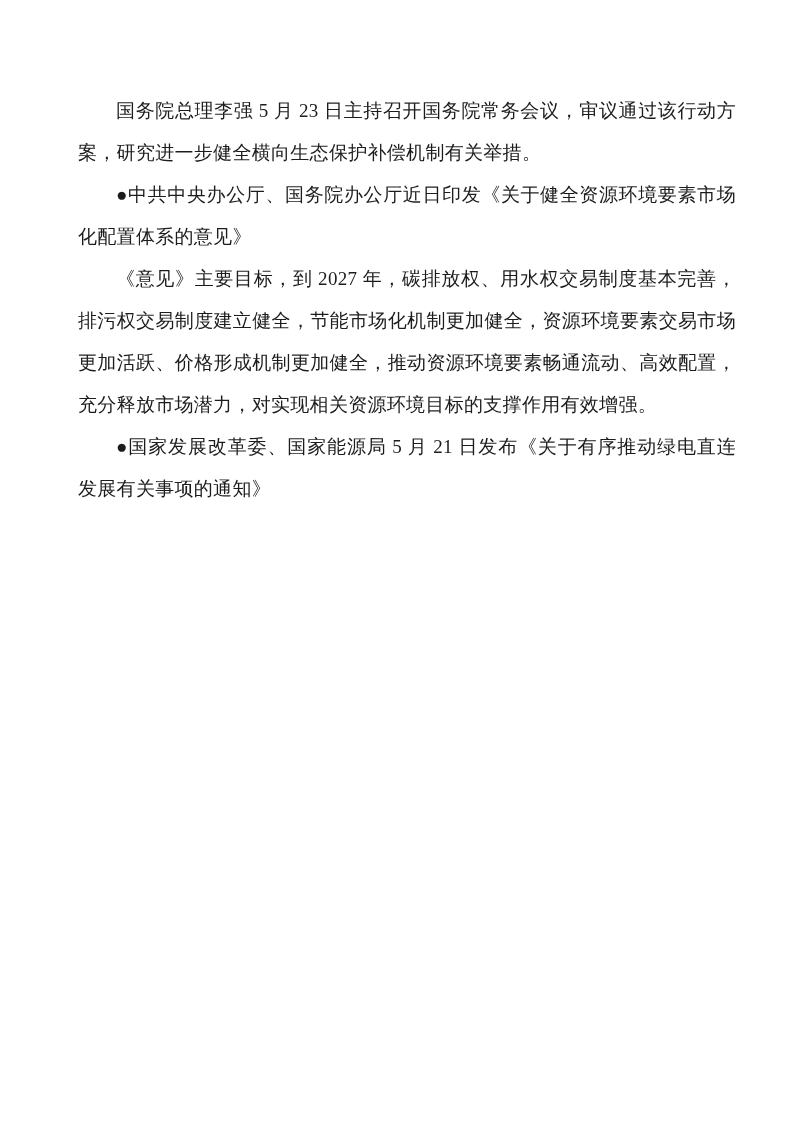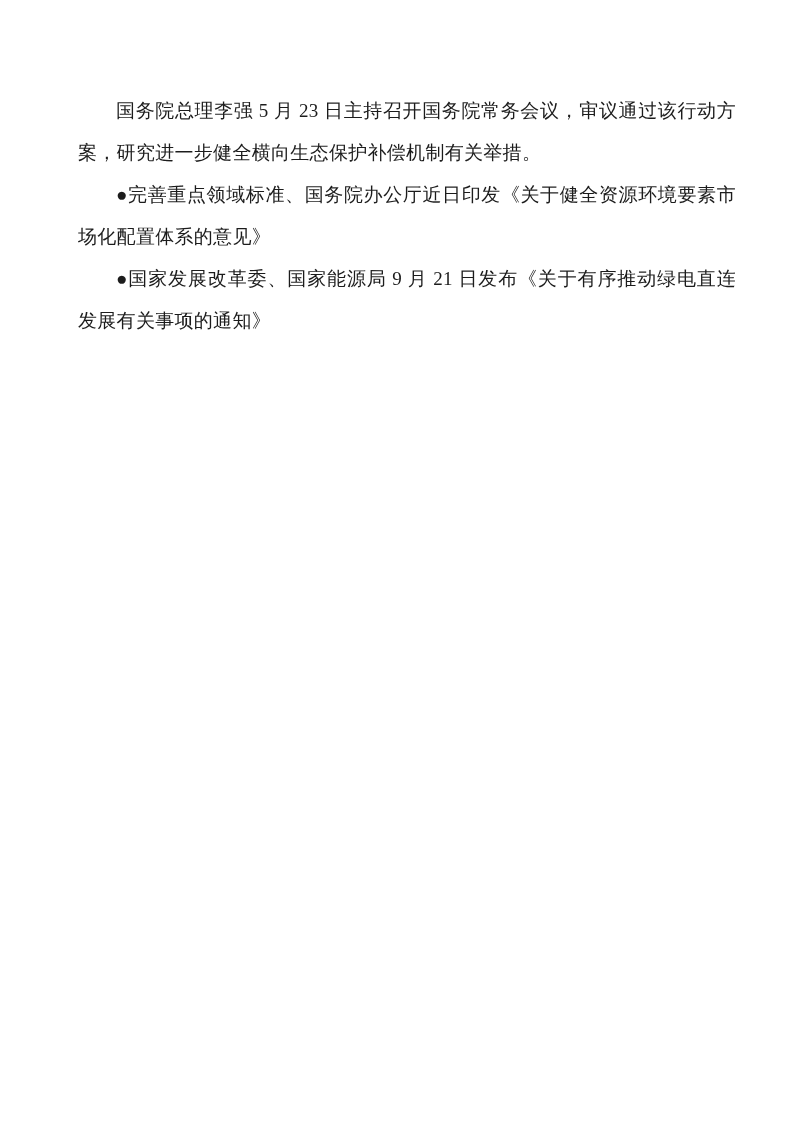--- a/index.html
+++ b/index.html
@@ -51,21 +51,22 @@
     font-family: "Liberation Serif", "DejaVu Serif", serif;
   }
 </style>
 </head>
 <body>
 
 <div class="page">
 
   <div class="doc-body">
     <p>国务院总理李强 5 月 23 日主持召开国务院常务会议，审议通过该行动方案，研究进一步健全横向生态保护补偿机制有关举措。</p>
-    <p>●完善重点领域标准、国务院办公厅近日印发《关于健全资源环境要素市场化配置体系的意见》</p>
-    <p>●国家发展改革委、国家能源局 9 月 21 日发布《关于有序推动绿电直连发展有关事项的通知》</p>
+    <p>●中共中央办公厅、国务院办公厅近日印发《关于健全资源环境要素市场化配置体系的意见》</p>
+    <p>《意见》主要目标，到 2027 年，碳排放权、用水权交易制度基本完善，排污权交易制度建立健全，节能市场化机制更加健全，资源环境要素交易市场更加活跃、价格形成机制更加健全，推动资源环境要素畅通流动、高效配置，充分释放市场潜力，对实现相关资源环境目标的支撑作用有效增强。</p>
+    <p>●国家发展改革委、国家能源局 5 月 21 日发布《关于有序推动绿电直连发展有关事项的通知》</p>
   </div>
 
   <div class="page-footer">
     <span class="page-number">2</span>
   </div>
 
 </div>
 
 </body></html>

